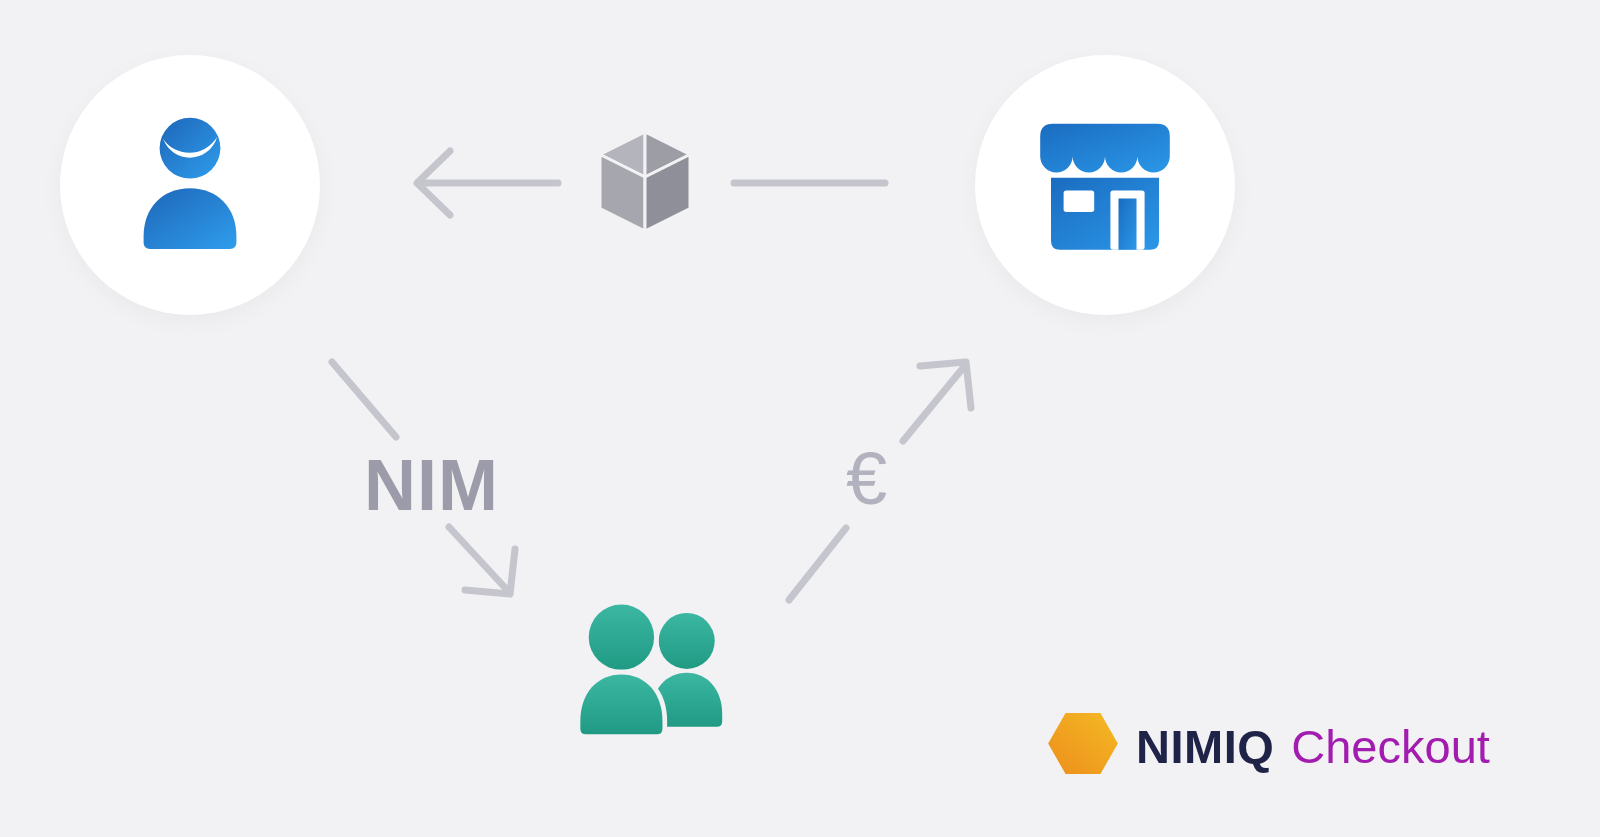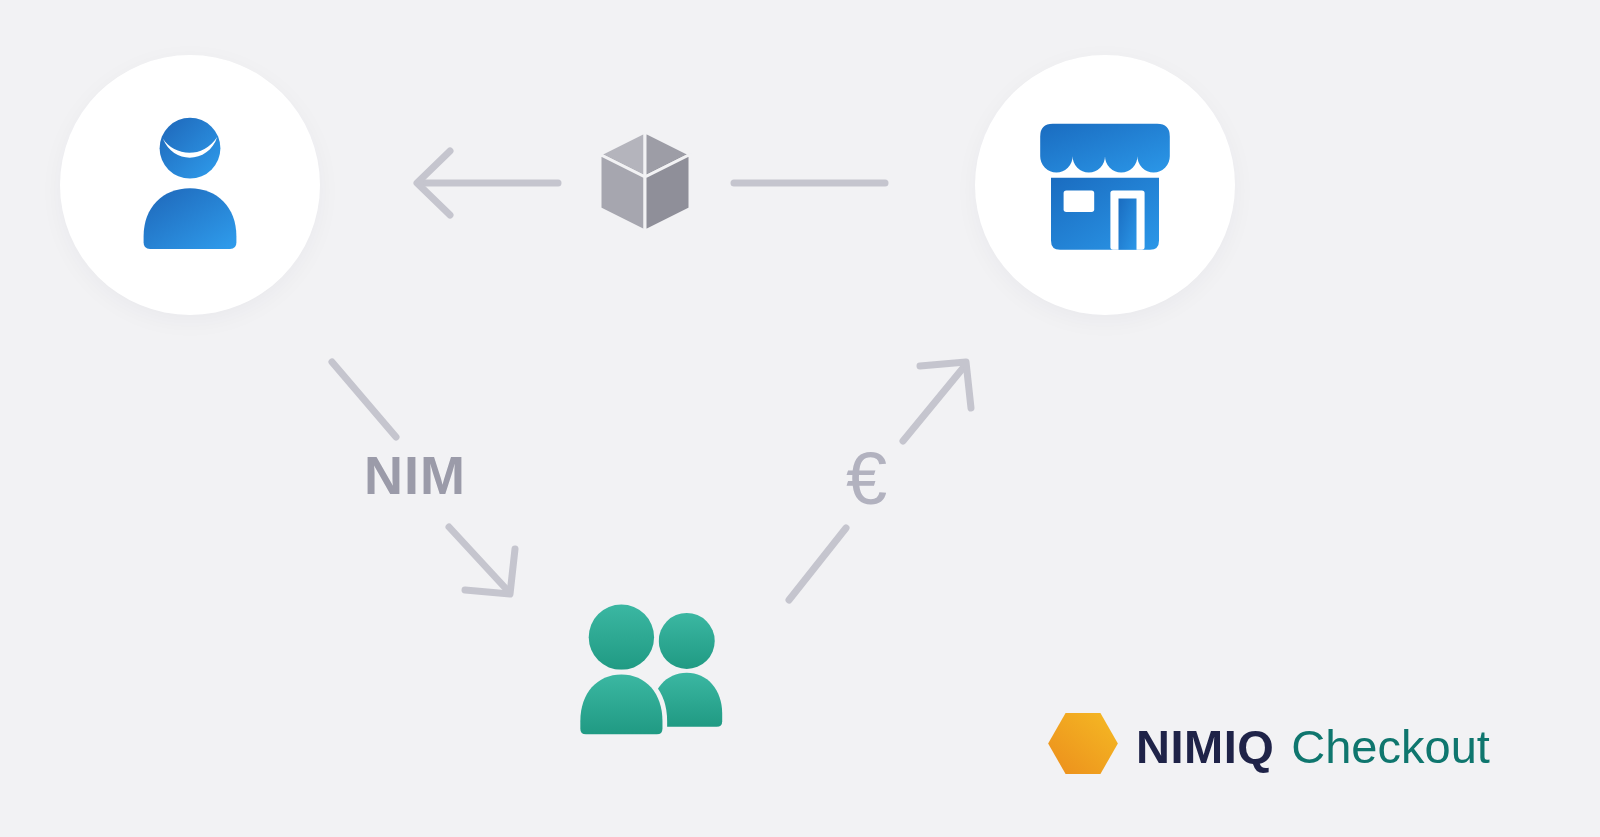--- a/index.html
+++ b/index.html
@@ -13,25 +13,25 @@
     position: absolute; background: #ffffff; border-radius: 50%;
     display: flex; align-items: center; justify-content: center;
     box-shadow: 0 6px 24px rgba(31,35,72,0.04);
   }
   .node.customer { left: 60px;  top: 55px; width: 260px; height: 260px; }
   .node.merchant { left: 975px; top: 55px; width: 260px; height: 260px; }
   .icon-abs { position: absolute; }
   .icon-package { left: 570px; top: 108px; }
   .icon-people  { left: 552px; top: 598px; }
   .edge-label { position: absolute; color: #9b9ba9; font-weight: 700; }
-  .label-nim  { left: 364px; top: 444px; font-size: 54px; letter-spacing: 1px; text-align: right; }
+  .label-nim  { left: 364px; top: 444px; font-size: 72px; letter-spacing: 1px; text-align: right; }
   .label-euro { left: 846px; top: 436px; font-size: 74px; font-weight: 400; color: #b2b2bf; }
   .brand { position: absolute; left: 1048px; top: 710px; height: 64px; display: flex; align-items: flex-end; }
   .brand-name    { margin-left: 18px; font-size: 47px; font-weight: 700; color: #1f2348; letter-spacing: 0.5px; }
-  .brand-product { margin-left: 17px; font-size: 47px; font-weight: 400; color: #0f766e; }
+  .brand-product { margin-left: 17px; font-size: 47px; font-weight: 400; color: #a21caf; }
 </style>
 </head>
 <body>
 
 <div class="canvas">
 
   <svg class="arrows" viewBox="0 0 1600 837" width="1600" height="837">
     <g stroke="#c5c5ce" stroke-width="7" fill="none" stroke-linecap="round" stroke-linejoin="round">
       <path d="M885 183 L734 183"></path>
       <path d="M558 183 L420 183"></path>

